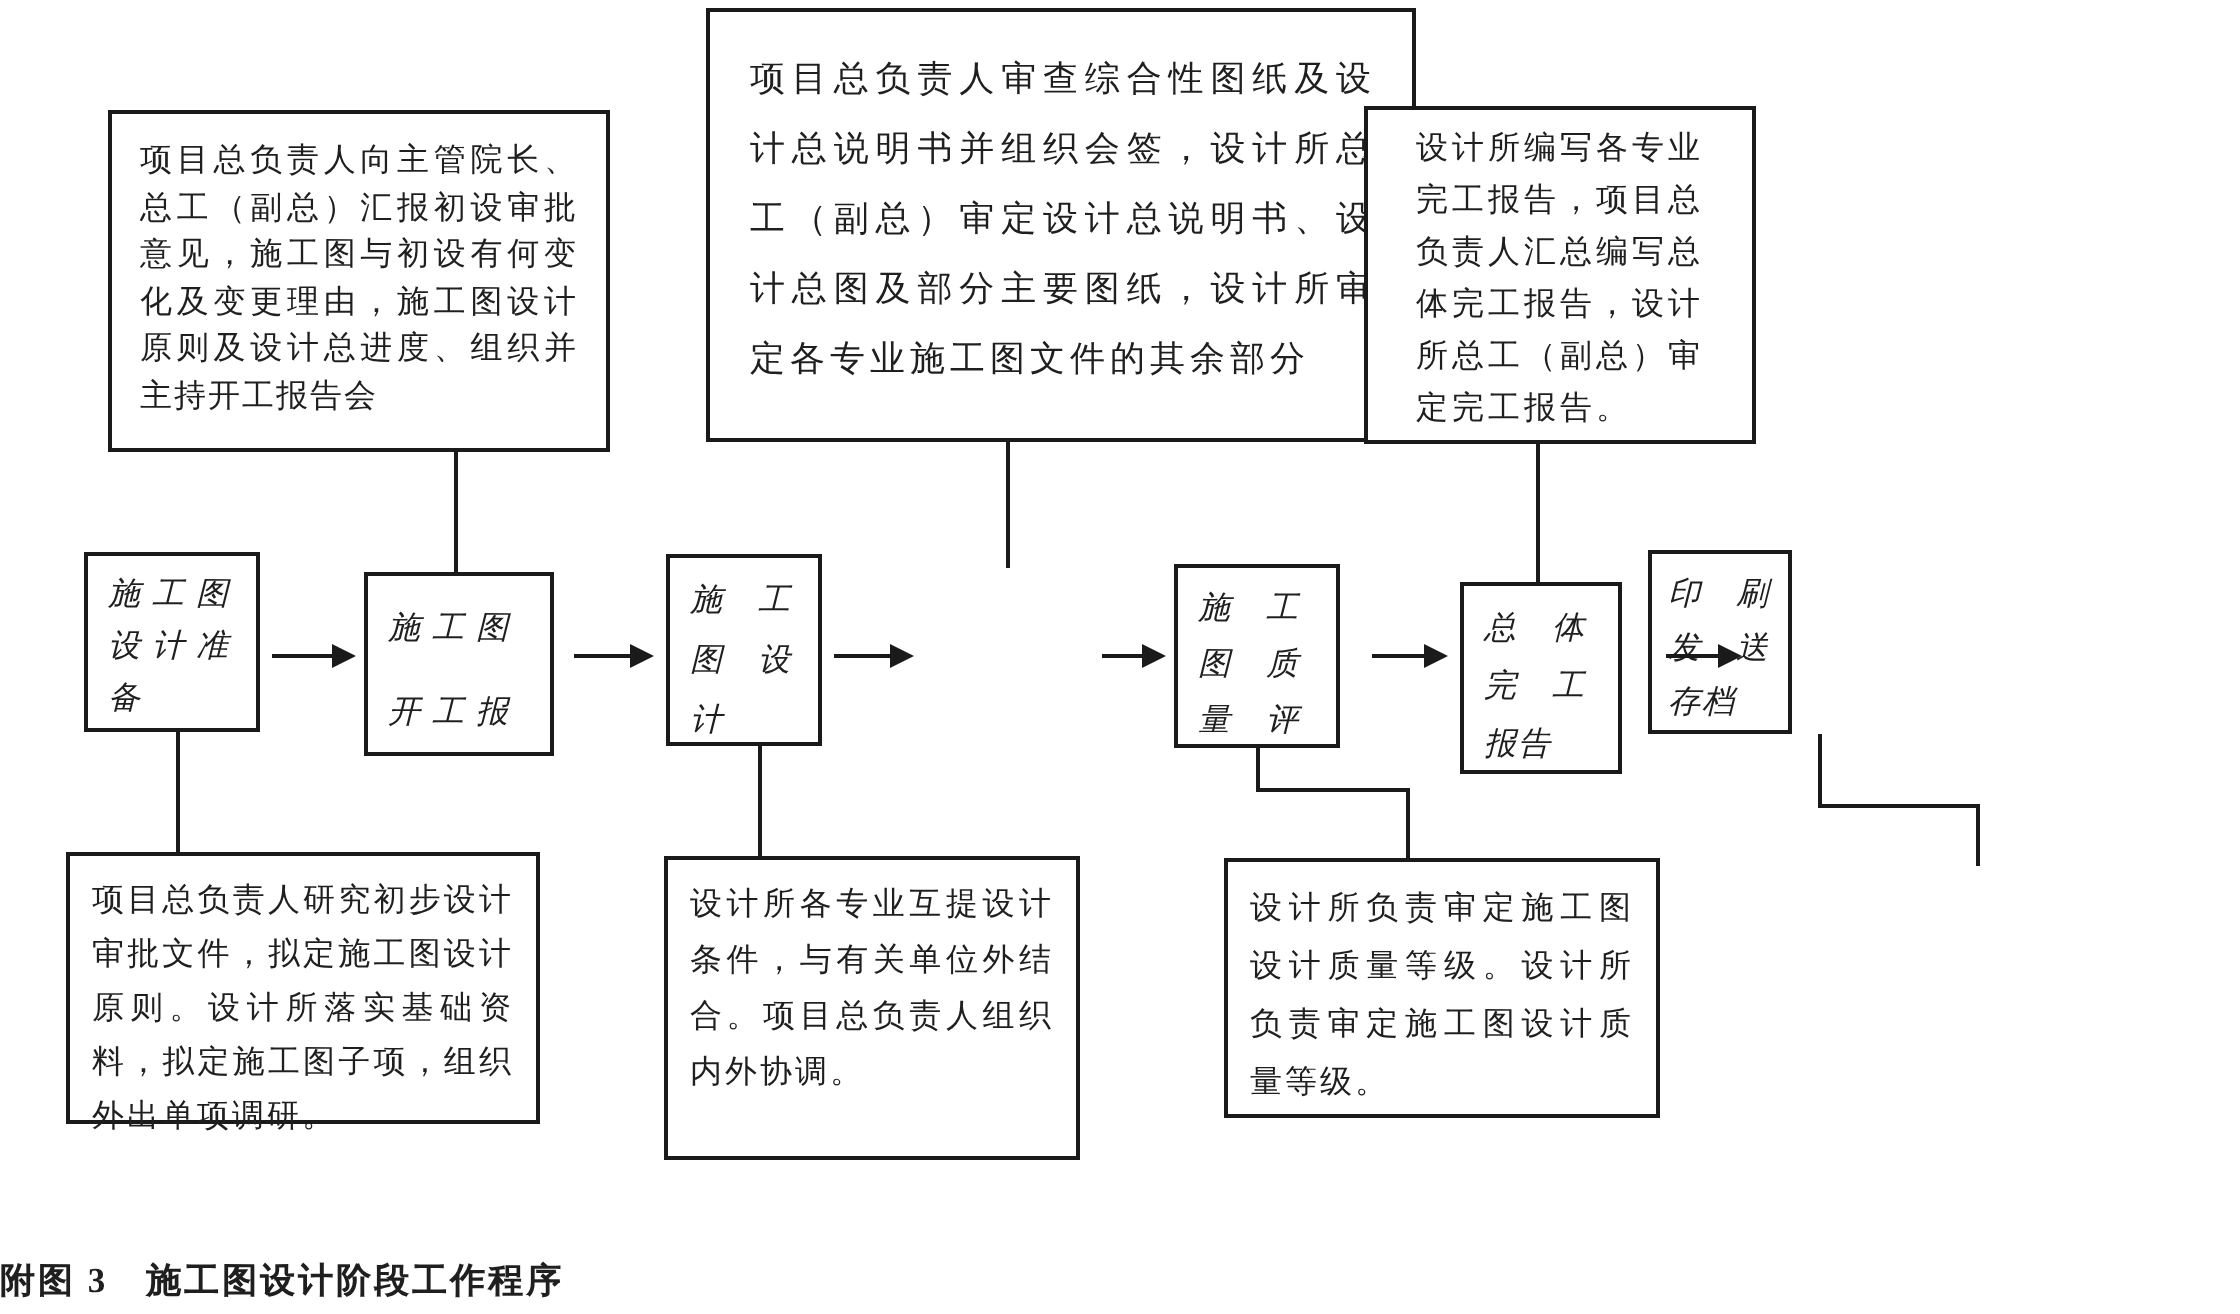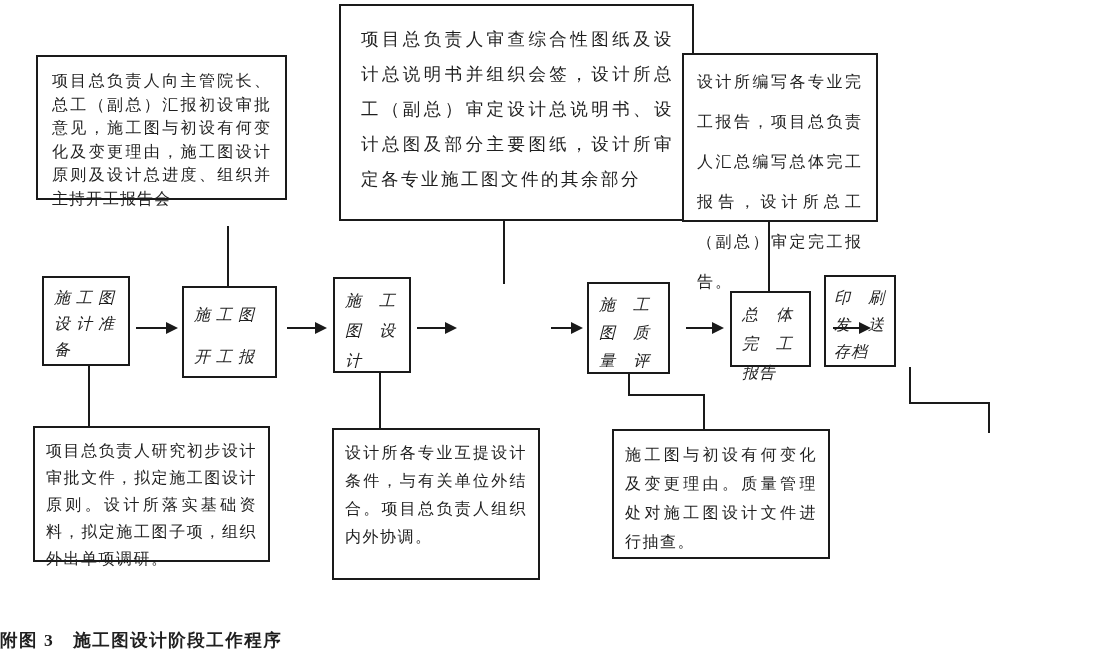--- a/index.html
+++ b/index.html
@@ -30,23 +30,23 @@
     padding: 12px 14px;
     text-align: justify;
   }
   .topbox.wide {
     font-size: 17.5px;
     line-height: 35px;
     letter-spacing: 2.5px;
     padding: 16px 18px 0 20px;
   }
   .topbox.right {
-    line-height: 40px;
+    line-height: 26px;
     letter-spacing: 2px;
-    padding: 7px 13px;
+    padding: 7px 24px;
   }
   .flowbox {
     font-size: 16px;
     padding: 7px 10px;
     line-height: 29px;
     letter-spacing: 1px;
     font-style: italic;
   }
   .botbox {
     font-size: 16px;
@@ -85,43 +85,43 @@
     font-size: 17.5px;
     font-weight: bold;
     letter-spacing: 1.5px;
   }
 </style>
 </head>
 <body>
 
 <div class="canvas">
 
-  <div class="box topbox" style="left:36px; top:55px; width:251px; height:145px;">项目总负责人向主管院长、总工（副总）汇报初设审批意见，施工图与初设有何变化及变更理由，施工图设计原则及设计总进度、组织并主持开工报告会</div>
+  <div class="box topbox" style="left:54px; top:55px; width:251px; height:171px;">项目总负责人向主管院长、总工（副总）汇报初设审批意见，施工图与初设有何变化及变更理由，施工图设计原则及设计总进度、组织并主持开工报告会</div>
 
-  <div class="box topbox wide" style="left:339px; top:4px; width:355px; height:217px;">项目总负责人审查综合性图纸及设计总说明书并组织会签，设计所总工（副总）审定设计总说明书、设计总图及部分主要图纸，设计所审定各专业施工图文件的其余部分</div>
+  <div class="box topbox wide" style="left:353px; top:4px; width:355px; height:217px;">项目总负责人审查综合性图纸及设计总说明书并组织会签，设计所总工（副总）审定设计总说明书、设计总图及部分主要图纸，设计所审定各专业施工图文件的其余部分</div>
 
   <div class="box topbox right" style="left:682px; top:53px; width:196px; height:169px;">设计所编写各专业完工报告，项目总负责人汇总编写总体完工报告，设计所总工（副总）审定完工报告。</div>
 
   <div class="box flowbox" style="left:42px; top:276px; width:88px; height:90px; line-height:26px;">施 工 图
 设 计 准
 备</div>
 
   <div class="box flowbox" style="left:182px; top:286px; width:95px; height:92px; line-height:42px; padding-top:6px;">施 工 图
 开 工 报</div>
 
   <div class="box flowbox" style="left:333px; top:277px; width:78px; height:96px; line-height:30px;">施　工
 图　设
 计</div>
 
 
   <div class="box flowbox" style="left:587px; top:282px; width:83px; height:92px; line-height:28px;">施　工
 图　质
 量　评</div>
 
-  <div class="box flowbox" style="left:730px; top:291px; width:81px; height:76px; line-height:29px;">总　体
+  <div class="box flowbox" style="left:730px; top:291px; width:81px; height:96px; line-height:29px;">总　体
 完　工
 报告</div>
 
   <div class="box flowbox" style="left:824px; top:275px; width:72px; height:92px; line-height:27px; padding-left:8px; padding-right:8px;">印　刷
 发　送
 存档</div>
 
   <div class="arrow" style="left:136px; top:327px; width:30px;"></div>
   <div class="arrow" style="left:287px; top:327px; width:28px;"></div>
   <div class="arrow" style="left:417px; top:327px; width:28px;"></div>
@@ -141,18 +141,18 @@
   <div class="vline" style="left:703px; top:394px; height:35px;"></div>
 
   <div class="vline" style="left:909px; top:367px; height:37px;"></div>
   <div class="hline" style="left:909px; top:402px; width:81px;"></div>
   <div class="vline" style="left:988px; top:402px; height:31px;"></div>
 
   <div class="box botbox" style="left:33px; top:426px; width:237px; height:136px;">项目总负责人研究初步设计审批文件，拟定施工图设计原则。设计所落实基础资料，拟定施工图子项，组织外出单项调研。</div>
 
   <div class="box botbox" style="left:332px; top:428px; width:208px; height:152px; line-height:28px;">设计所各专业互提设计条件，与有关单位外结合。项目总负责人组织内外协调。</div>
 
-  <div class="box botbox" style="left:612px; top:429px; width:218px; height:130px; line-height:29px;">施工图与初设有何变化及变更理由。质量管理处对施工图设计文件进行抽查。</div>
+  <div class="box botbox" style="left:612px; top:429px; width:218px; height:130px; line-height:29px;">设计所负责审定施工图设计质量等级。设计所负责审定施工图设计质量等级。</div>
 
 
   <div class="caption">附图 3　施工图设计阶段工作程序</div>
 
 </div>
 
 </body></html>

